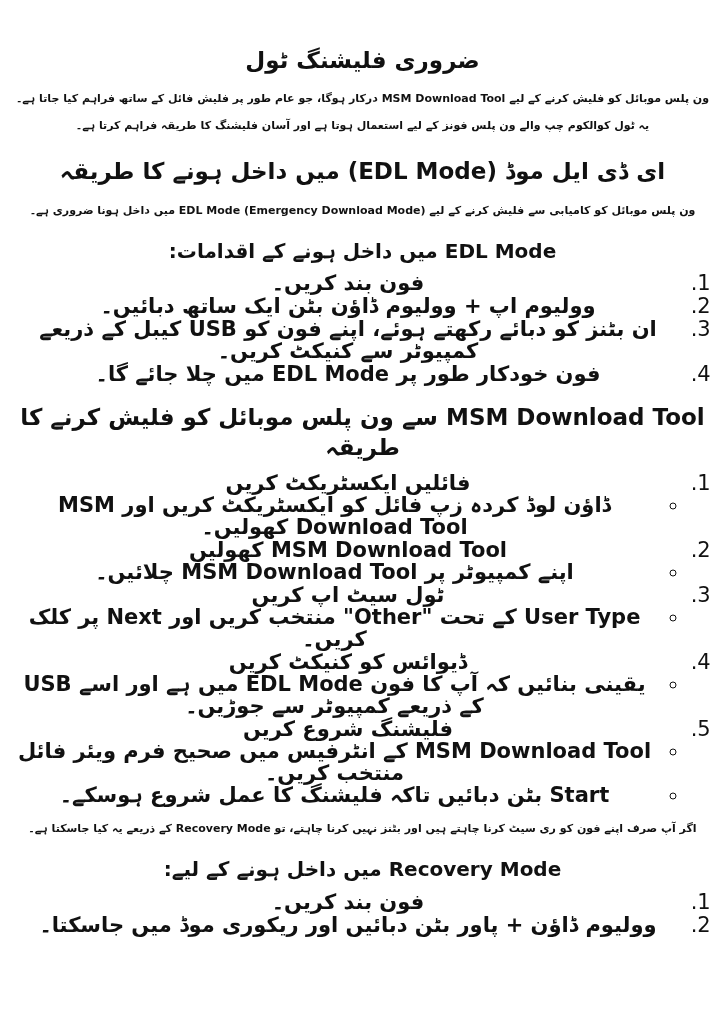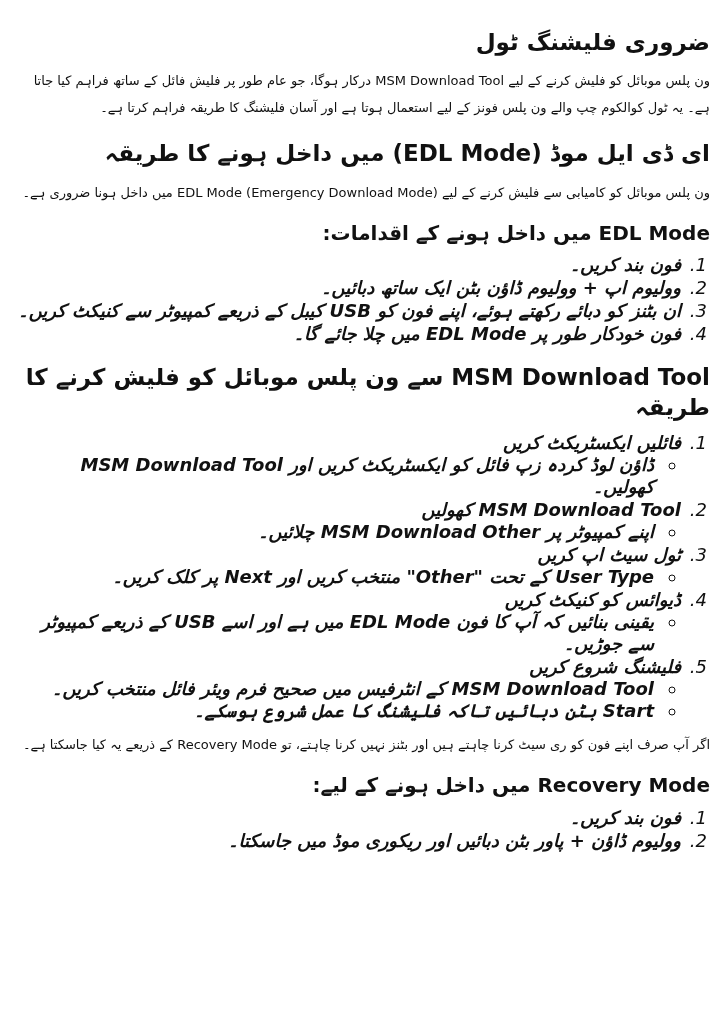--- a/index.html
+++ b/index.html
@@ -7,49 +7,49 @@
   body {
     width: 725px;
     height: 1024px;
     overflow: hidden;
     background: #ffffff;
     color: #111111;
     font-family: "DejaVu Sans", sans-serif;
   }
   .doc {
     direction: rtl;
-    text-align: right;
+    text-align: center;
     padding: 10px 15px 0 15px;
     unicode-bidi: plaintext;
+    margin-top: 18px;
   }
   h2.sec-heading {
     font-size: 23px;
     font-weight: 700;
     line-height: 1.28;
     margin: 18px 0 10px 0;
   }
   h3.sub-heading {
     font-size: 20px;
     font-weight: 700;
     line-height: 1.33;
     margin: 14px 0 8px 0;
   }
   p.body-text {
-    font-size: 13px;
-    font-weight: 400;
+    font-size: 11px;
+    font-weight: 700;
     line-height: 27px;
     margin: 9px 0;
   }
   ol.steps {
     margin: 6px 0;
     padding: 0 26px 0 0;
-    font-size: 18px;
+    font-size: 21px;
     line-height: 22px;
     font-weight: 400; 
-    font-style: italic;
   }
   ol.steps > li { margin: 0 0 1px 0; padding-right: 3px; }
   ol.steps > li > span { font-weight: 700; }
   ul.substeps {
     list-style-type: circle;
     margin: 0;
     padding: 0 24px 0 0;
     font-weight: 400;
   }
   ul.substeps > li { margin: 0; padding-right: 3px; }
@@ -77,21 +77,21 @@
   <ol class="steps">
     <li>
       <span class="step-title">فائلیں ایکسٹریکٹ کریں</span>
       <ul class="substeps">
         <li><span>ڈاؤن لوڈ کردہ زپ فائل کو ایکسٹریکٹ کریں اور MSM Download Tool کھولیں۔</span></li>
       </ul>
     </li>
     <li>
       <span class="step-title">MSM Download Tool کھولیں</span>
       <ul class="substeps">
-        <li><span>اپنے کمپیوٹر پر MSM Download Other چلائیں۔</span></li>
+        <li><span>اپنے کمپیوٹر پر MSM Download Tool چلائیں۔</span></li>
       </ul>
     </li>
     <li>
       <span class="step-title">ٹول سیٹ اپ کریں</span>
       <ul class="substeps">
         <li><span>User Type کے تحت "Other" منتخب کریں اور Next پر کلک کریں۔</span></li>
       </ul>
     </li>
     <li>
       <span class="step-title">ڈیوائس کو کنیکٹ کریں</span>

